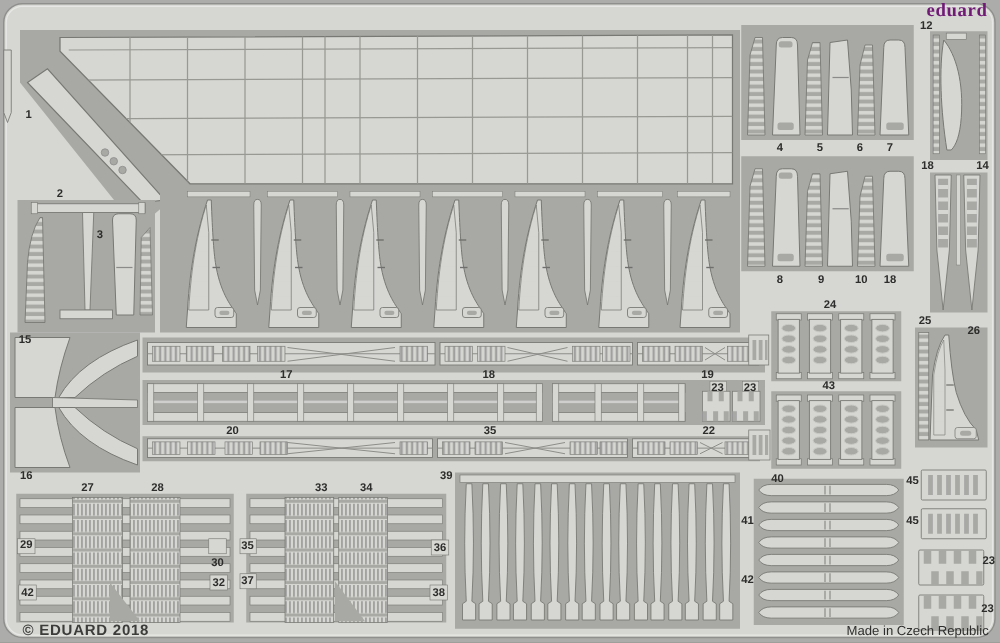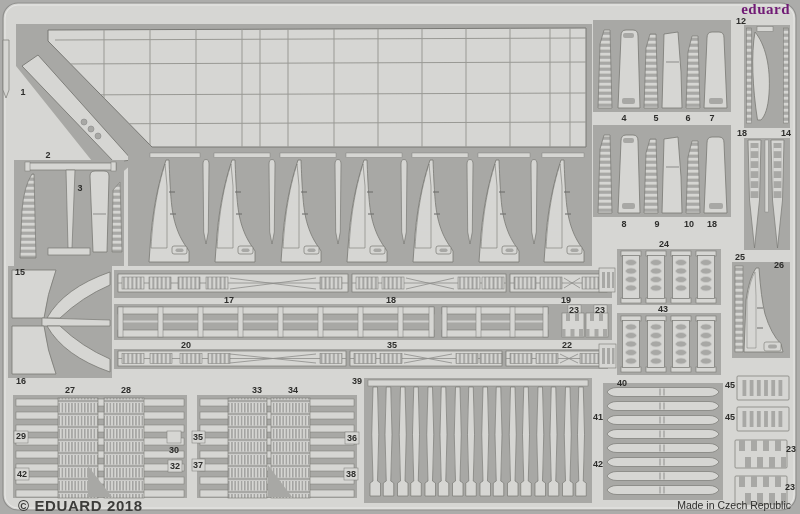--- a/index.html
+++ b/index.html
@@ -6,21 +6,21 @@
   .stage{position:relative;width:800px;height:514px;overflow:hidden;
          background:#acacaa;font-family:"Liberation Sans",sans-serif;}
   .stage svg{position:absolute;left:0;top:0;}
   .pl{position:absolute;transform:translate(-50%,-50%);font-size:9px;font-weight:bold;
       color:#2d2d2b;line-height:1;white-space:nowrap;}
   .hdr{position:absolute;left:14px;top:5px;display:flex;align-items:baseline;
        font-weight:bold;font-size:12.5px;color:#1c1c1c;letter-spacing:.3px;}
   .hdr .t2{margin-left:9px}.hdr .t3{margin-left:23px}.hdr .t4{margin-left:14px}
   .logo{position:absolute;right:10px;top:1px;font-family:"Liberation Serif",serif;
         font-weight:bold;font-size:15px;color:#701a75;letter-spacing:.5px;}
-  .copy{position:absolute;left:18px;top:497px;font-size:15px;font-weight:bold;
+  .copy{position:absolute;left:18px;top:497px;font-size:12px;font-weight:bold;
         color:#3c3c3a;letter-spacing:.6px;}
   .made{position:absolute;right:9px;top:499px;font-size:10.5px;color:#2e2e2c;}
 </style>
 </head>
 <body>
 
 <div class="stage">
 <svg width="800" height="514" viewBox="0 0 800 514">
   <defs>
     <pattern id="lad" width="6" height="6" patternUnits="userSpaceOnUse">

